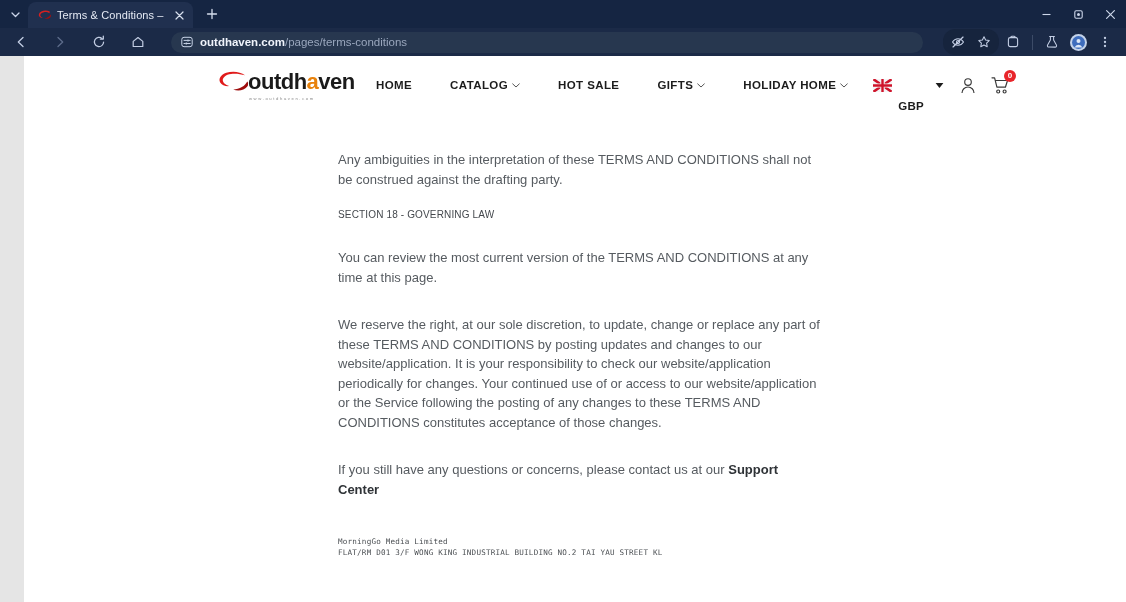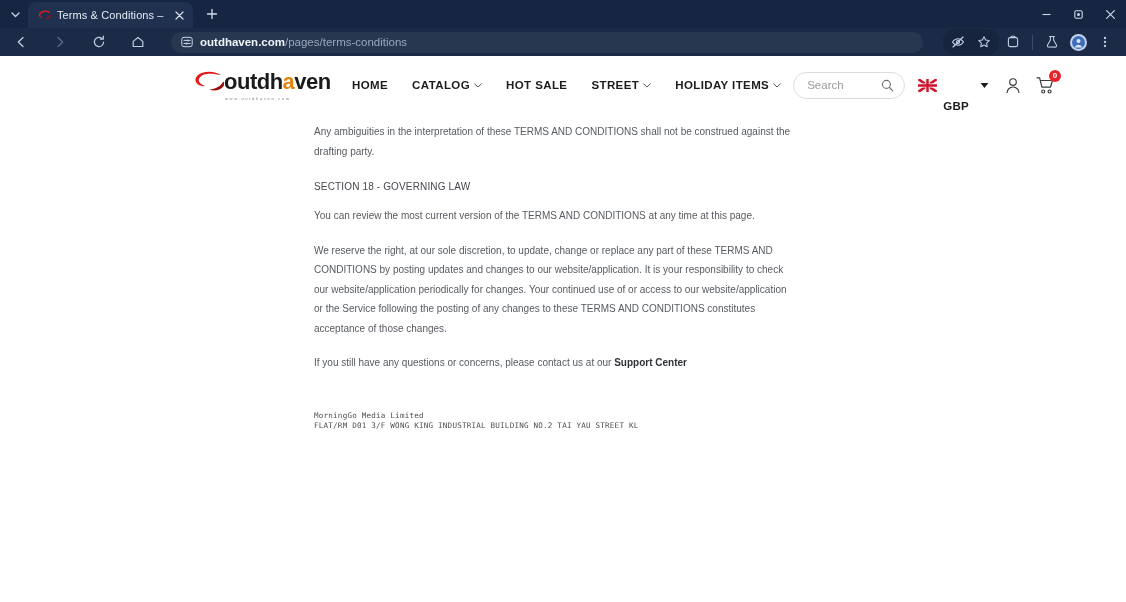--- a/index.html
+++ b/index.html
@@ -58,35 +58,35 @@
   .omni-icon svg{display:block}
   .omni-text { font-size:11.5px; color:#9aa7bd; white-space:nowrap; overflow:hidden; }
   .omni-text b { color:#f0f4fb; font-weight:700; }
   .tb-right { display:flex; align-items:center; gap:1px; }
   .tb-sep { width:1px; height:15px; background:#3c4b67; margin:0 5px; }
   .avatar-btn { width:17px; height:17px; border-radius:50%; background:#c4d3ea; display:flex; align-items:center; justify-content:center; margin:0 4px;}
   .avatar-btn svg{display:block}
   .shield-group { background:#16243d; border-radius:12px; display:flex; align-items:center; padding:0 2px; }
 
   
-  .viewport { flex:1; background:#e5e5e5; position:relative; overflow:hidden; display:flex; }
+  .viewport { flex:1; background:#e5e5e5; position:relative; overflow:hidden; display:flex;padding-left:24px; }
   .page { flex:1; position:relative; background:#fff; }
 
   header.site {
     height: 58px; display:flex; align-items:center; padding: 0 0 0 194px; gap:0;
   }
   .logo { display:flex; flex-direction:column; width:124px; flex-shrink:0; }
   .logo-row { display:flex; align-items:center; }
   .logo-mark { width:30px; height:24px; flex-shrink:0; }
   .logo-mark svg{display:block}
   .logo-word { font-size:22px; font-weight:700; letter-spacing:-.5px; color:#1a1a1a; line-height:1; font-family:"Liberation Sans",sans-serif; }
   .logo-word .hl { color:#e8820c; }
   .logo-sub { font-size:4.2px; letter-spacing:1.6px; color:#8a8a8a; margin-left:31px; margin-top:2px; font-family:"Liberation Sans",sans-serif;}
 
-  nav.mainnav { display:flex; align-items:center; gap:0; margin-left:22px; }
+  nav.mainnav { display:flex; align-items:center; gap:14px; margin-left:22px; }
   .nav-item { display:flex; align-items:center; gap:4px; padding:0 12px; font-size:11.5px; font-weight:700; color:#1c1c1c; letter-spacing:.4px; white-space:nowrap; }
   .caret { width:8px; height:5px; display:block; }
   .caret svg{display:block}
 
   .header-right { display:flex; align-items:center; margin-left:auto; padding-right:196px; gap:0; }
   .searchbox {
     width:112px; height:27px; border:1px solid #dcdcdc; border-radius:14px;
     display:flex; align-items:center; padding:0 10px 0 13px; gap:4px; background:#fff;
   }
   .search-ph { font-size:11.5px; color:#9b9b9b; flex:1; }
@@ -102,22 +102,22 @@
   .cartwrap { margin-left:15px; position:relative; width:19px; height:19px; color:#3a3a3a; }
   .cartwrap svg{display:block}
   .cart-badge {
     position:absolute; top:-6px; right:-6px; width:12px; height:12px; border-radius:50%;
     background:#e8242a; color:#fff; font-size:8px; font-weight:700;
     display:flex; align-items:center; justify-content:center; line-height:1;
   }
 
   main.content { padding: 8px 0 0 314px; width:100%; }
   .para {
-    width:483px; font-size:10px; line-height:19.5px; color:#565b60;
-    margin-bottom:15px; font-family:"Liberation Sans",sans-serif;
+    width:483px; font-size:13px; line-height:19.5px; color:#565b60;
+    margin-bottom:15px; font-family:"Liberation Sans",sans-serif;margin-top:28px;
   }
   .para a { color:#2f3337; font-weight:700; text-decoration:none; }
   h3.sec {
     width:483px; font-size:10px; font-weight:400; color:#44484d;
     letter-spacing:.15px; margin: 20px 0 14px 0;
   }
   .monoblock {
     margin-top:38px; font-family:"DejaVu Sans Mono", monospace;
     font-size:7.6px; line-height:10.5px; color:#4b4f53; letter-spacing:.2px;
   }
@@ -282,47 +282,38 @@
             <span class="caret">
                 <svg width="8" height="5" viewBox="0 0 8 5">
                   <path d="M.7.9L4 4 7.3.9" stroke="#555" stroke-width="1" fill="none" stroke-linecap="round"></path>
                 </svg>
               </span>
           </div>
           <div class="nav-item">
             <span>HOT SALE</span>
           </div>
           <div class="nav-item">
-            <span>STREET</span>
+            <span>GIFTS</span>
             <span class="caret">
                 <svg width="8" height="5" viewBox="0 0 8 5">
                   <path d="M.7.9L4 4 7.3.9" stroke="#555" stroke-width="1" fill="none" stroke-linecap="round"></path>
                 </svg>
               </span>
           </div>
           <div class="nav-item">
-            <span>HOLIDAY ITEMS</span>
+            <span>HOLIDAY HOME</span>
             <span class="caret">
                 <svg width="8" height="5" viewBox="0 0 8 5">
                   <path d="M.7.9L4 4 7.3.9" stroke="#555" stroke-width="1" fill="none" stroke-linecap="round"></path>
                 </svg>
               </span>
           </div>
         </nav>
 
         <div class="header-right">
-          <div class="searchbox">
-            <span class="search-ph">Search</span>
-            <span class="search-ic">
-              <svg width="13" height="13" viewBox="0 0 13 13">
-                  <circle cx="5.4" cy="5.4" r="4" stroke="currentColor" stroke-width="1.1" fill="none"></circle>
-                  <path d="M8.5 8.5l3.3 3.3" stroke="currentColor" stroke-width="1.1" stroke-linecap="round"></path>
-                </svg>
-            </span>
-          </div>
 
           <span class="flag">
             <svg width="19" height="13" viewBox="0 0 19 13">
               <rect width="19" height="13" fill="#f4f4f6"></rect>
               <path d="M0 0l19 13M19 0L0 13" stroke="#cf142b" stroke-width="2.6"></path>
               <path d="M9.5 0v13M0 6.5h19" stroke="#f4f4f6" stroke-width="4.2"></path>
               <path d="M9.5 0v13M0 6.5h19" stroke="#cf142b" stroke-width="2.4"></path>
             </svg>
           </span>
           <span class="cur">GBP</span>

